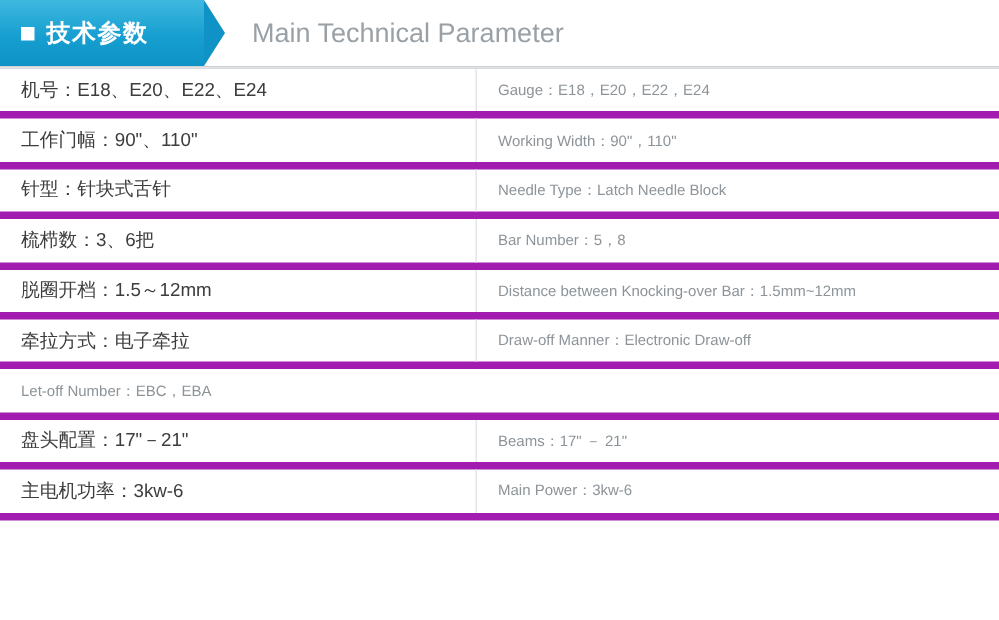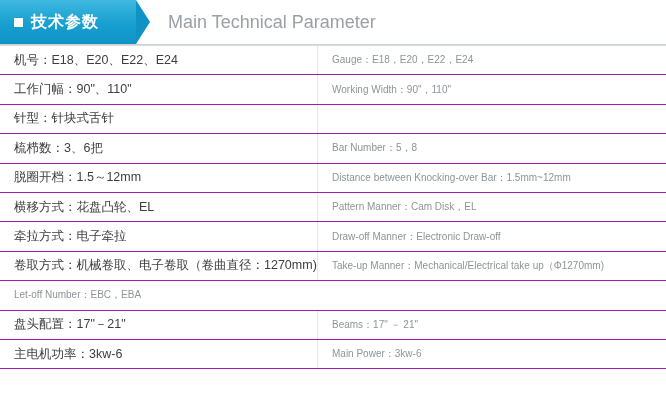--- a/index.html
+++ b/index.html
@@ -73,21 +73,21 @@
   
   .table {
     position: relative;
     margin-top: 0;
     border-top: 1px solid #d9dcde;
   }
   .row {
     display: flex;
     align-items: stretch;
     height: 28.4px;
-    border-bottom: 1px solid #a21caf;
+    border-bottom: 5px solid #a21caf;
   }
   .cell {
     display: flex;
     align-items: center;
     box-sizing: border-box;
     overflow: hidden;
     white-space: nowrap;
   }
   .cell-cn {
     width: 318px;
@@ -127,46 +127,39 @@
     </div>
 
     <div class="row">
       <div class="cell cell-cn">工作门幅：90"、110"</div>
       <div class="cell cell-en">Working Width：90"，110"</div>
     </div>
 
 
     <div class="row">
       <div class="cell cell-cn">针型：针块式舌针</div>
+      <div class="cell cell-en">Needle Type：Latch Needle Block</div>
     </div>
 
     <div class="row">
       <div class="cell cell-cn">梳栉数：3、6把</div>
       <div class="cell cell-en">Bar Number：5，8</div>
     </div>
 
     <div class="row">
       <div class="cell cell-cn">脱圈开档：1.5～12mm</div>
       <div class="cell cell-en">Distance between Knocking-over Bar：1.5mm~12mm</div>
     </div>
 
-    <div class="row">
-      <div class="cell cell-cn">横移方式：花盘凸轮、EL</div>
-      <div class="cell cell-en">Pattern Manner：Cam Disk，EL</div>
-    </div>
 
     <div class="row">
       <div class="cell cell-cn">牵拉方式：电子牵拉</div>
       <div class="cell cell-en">Draw-off Manner：Electronic Draw-off</div>
     </div>
 
-    <div class="row">
-      <div class="cell cell-cn">卷取方式：机械卷取、电子卷取（卷曲直径：1270mm)</div>
-      <div class="cell cell-en">Take-up Manner：Mechanical/Electrical take up（Φ1270mm)</div>
-    </div>
 
     <div class="row">
       <div class="cell cell-en">Let-off Number：EBC，EBA</div>
     </div>
 
     <div class="row">
       <div class="cell cell-cn">盘头配置：17"－21"</div>
       <div class="cell cell-en">Beams：17" － 21"</div>
     </div>
 

